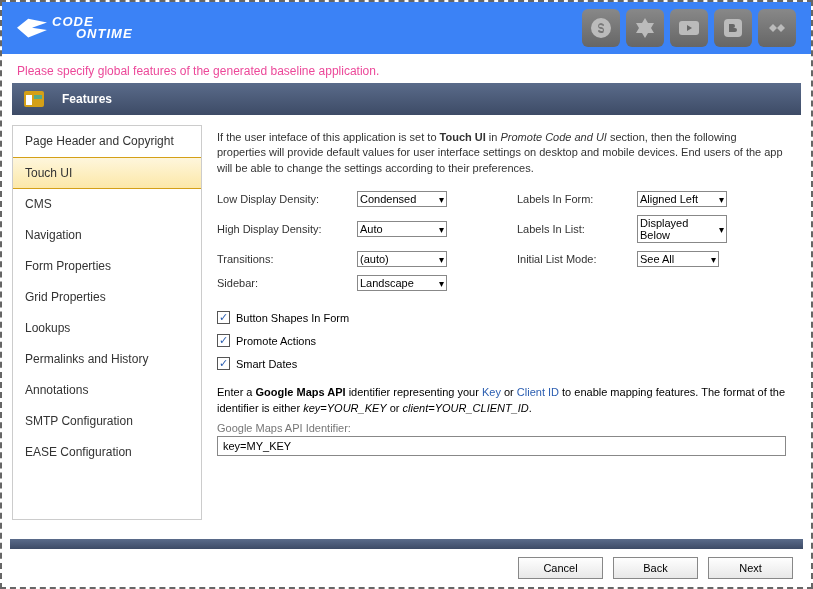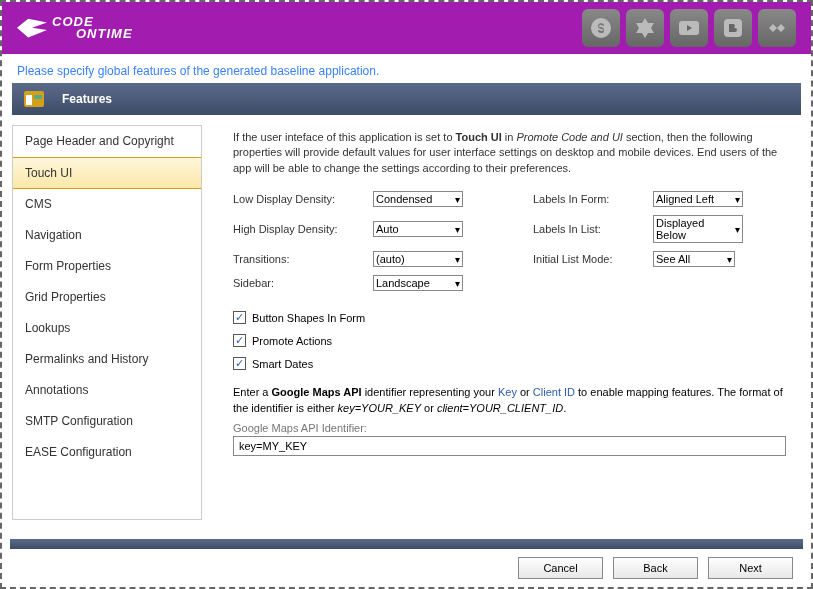--- a/index.html
+++ b/index.html
@@ -1,29 +1,29 @@
 <!DOCTYPE html>
 <html><head>
 <meta charset="utf-8">
 <style>
 * { box-sizing: border-box; margin: 0; padding: 0; }
 body { font-family: Tahoma, Arial, sans-serif; font-size: 11px; background: #fff; width: 813px; height: 589px; overflow: hidden; border: 2px dashed #666; }
-.header { background: #a21caf; height: 52px; display: flex; align-items: center; justify-content: space-between; padding: 0 15px; }
+.header { background: #3b82f6; height: 52px; display: flex; align-items: center; justify-content: space-between; padding: 0 15px; }
 .logo { color: #fff; font-weight: bold; font-style: italic; font-size: 18px; display: flex; align-items: center; }
 .logo-wing { width: 30px; height: 20px; margin-right: 5px; }
 .logo-text { line-height: 0.9; }
 .logo-text .line1 { font-size: 13px; letter-spacing: 1px; }
 .logo-text .line2 { font-size: 13px; letter-spacing: 1px; margin-left: 24px; }
 .header-icons { display: flex; gap: 6px; }
 .header-icon { width: 38px; height: 38px; background: linear-gradient(#888, #666); border-radius: 6px; display: flex; align-items: center; justify-content: center; color: #ccc; cursor: pointer; }
 .header-icon svg { width: 24px; height: 24px; fill: #bbb; }
-.subtitle { padding: 10px 15px 5px; font-size: 12px; color: #3b82f6; }
+.subtitle { padding: 10px 15px 5px; font-size: 12px; color: #ec4899; }
 .section-bar { background: linear-gradient(#5a6b8a, #3d4b66); color: #fff; padding: 4px 10px; font-size: 12px; font-weight: bold; display: flex; align-items: center; gap: 16px; margin: 0 10px; }
 .section-icon { width: 24px; height: 24px; }
-.main-area { display: flex; padding: 10px; gap: 16px; height: 415px; }
+.main-area { display: flex; padding: 10px; gap: 0; height: 415px; }
 .sidebar { width: 190px; border: 1px solid #ccc; background: #fff; }
 .sidebar-item { padding: 8px 12px; font-size: 12px; color: #333; cursor: pointer; border-bottom: 1px solid transparent; }
 .sidebar-item.active { background: linear-gradient(#fef6dc, #fce8a8); border-top: 1px solid #d4a017; border-bottom: 1px solid #d4a017; font-weight: normal; }
 .content { flex: 1; padding: 5px 15px; overflow: auto; }
 .intro-text { font-size: 11px; color: #333; line-height: 1.4; margin-bottom: 15px; }
 .form-grid { display: grid; grid-template-columns: 140px 120px 40px 120px 140px; row-gap: 8px; align-items: center; font-size: 11px; }
 .form-label { color: #333; }
 .form-select { border: 1px solid #888; padding: 1px 2px; font-size: 11px; width: 90px; background: #fff; display: flex; justify-content: space-between; align-items: center; cursor: pointer; }
 .form-select .chev { font-size: 10px; }
 .checkboxes { margin-top: 20px; }

